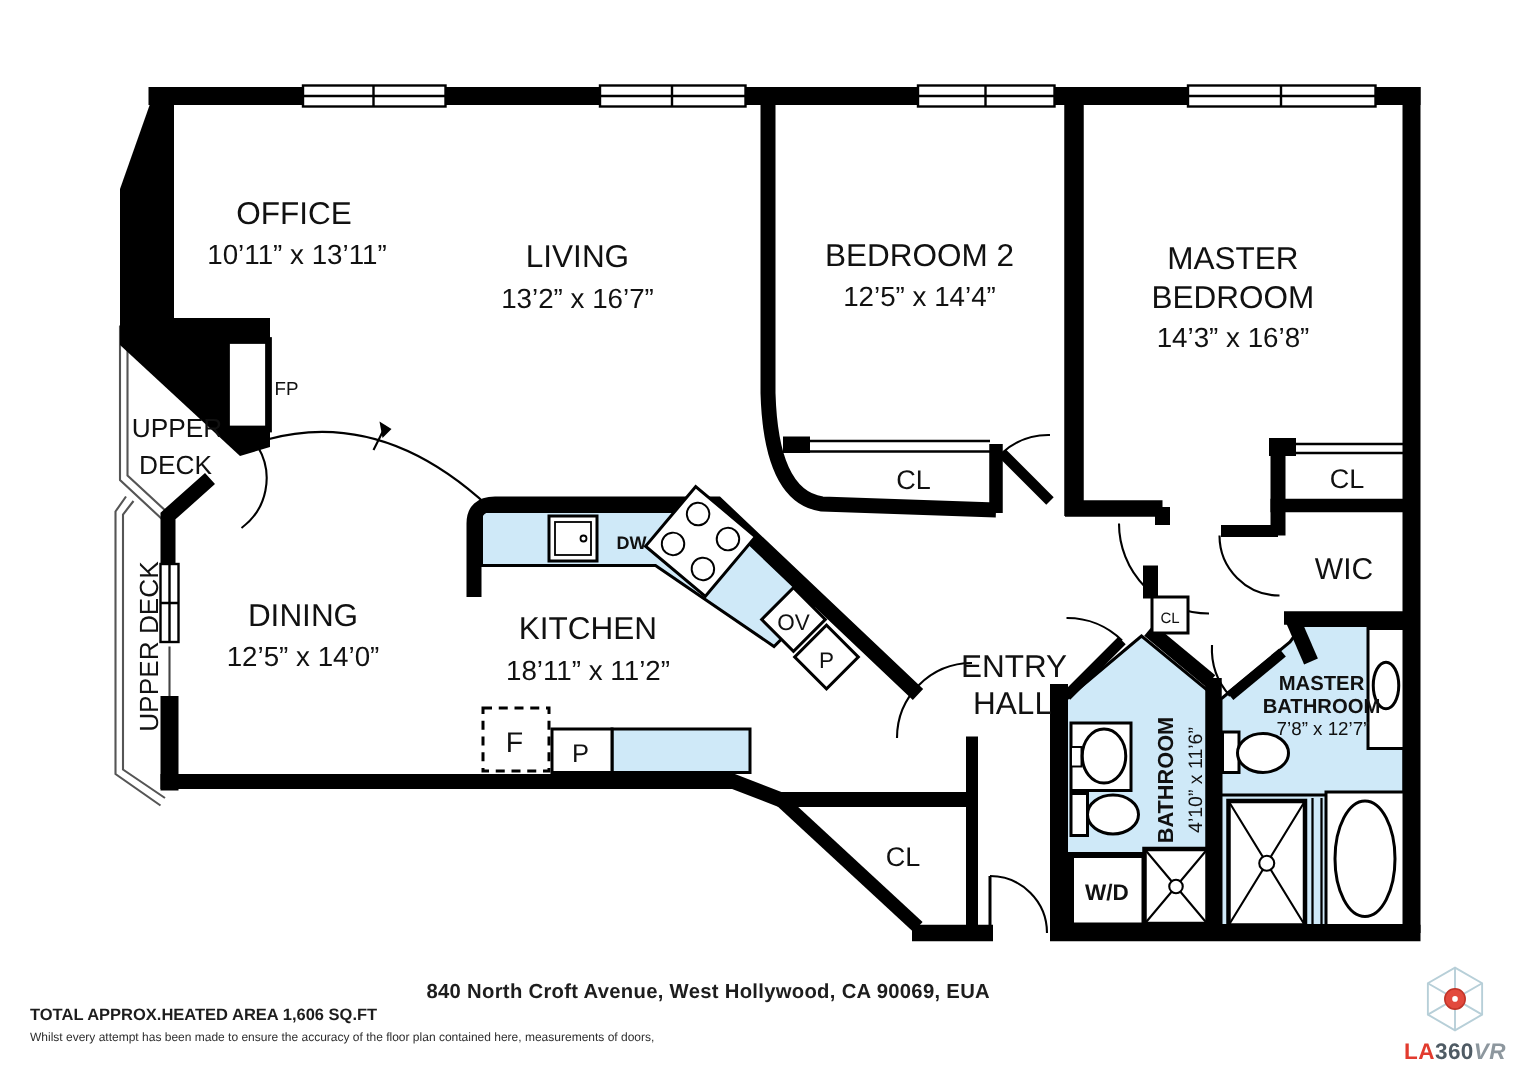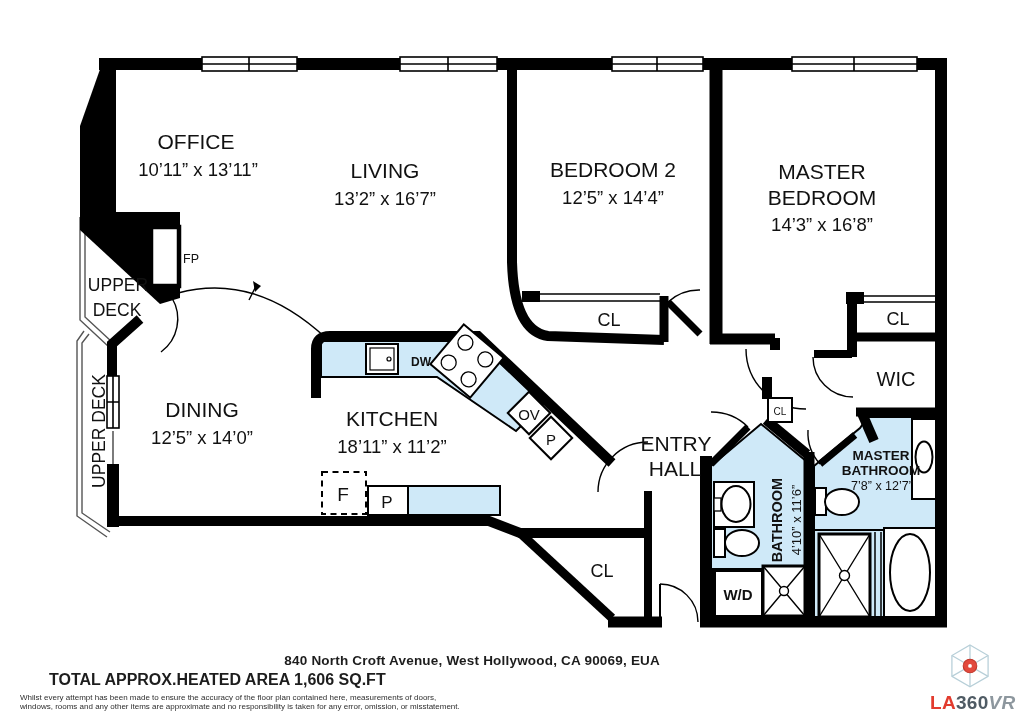--- a/index.html
+++ b/index.html
@@ -5,24 +5,24 @@
   html,body{margin:0;padding:0;background:#ffffff;}
   body{width:1024px;height:724px;position:relative;font-family:"Liberation Sans",sans-serif;overflow:hidden;}
   svg text{font-family:"Liberation Sans",sans-serif;fill:#111;}
   .room-name{font-size:21px;}
   .room-dims{font-size:18.5px;}
   .cl-label{font-size:18px;}
   .wic-label{font-size:20px;}
   .small-label{font-size:12.5px;}
   .footer{position:absolute;left:20px;top:653px;width:640px;color:#222;}
   .footer .address{font-size:13.5px;font-weight:600;letter-spacing:.2px;color:#1d1d1d;text-align:right;}
-  .footer .area{font-size:16px;font-weight:700;margin-top:3px;color:#1d1d1d;margin-left:29px;}
+  .footer .area{font-size:11px;font-weight:700;margin-top:3px;color:#1d1d1d;}
   .footer .disclaimer{margin-top:4px;font-size:8px;line-height:9px;color:#2e2e2e;}
   .logo{position:absolute;left:930px;top:644px;width:80px;text-align:center;}
-  .logo-text{font-size:19px;letter-spacing:.3px;margin-top:-2px;}
+  .logo-text{font-size:15px;letter-spacing:.3px;margin-top:-2px;}
   .logo-text .p1{color:#e23b2e;font-weight:700;}
   .logo-text .p2{color:#4f5b64;font-weight:600;}
   .logo-text .p3{color:#8d979e;font-weight:600;font-style:italic;}
 </style>
 </head>
 <body>
 
 
 
 <svg width="1024" height="724" viewBox="0 0 1024 724" xmlns="http://www.w3.org/2000/svg">
@@ -222,21 +222,20 @@
     <text x="882" y="490" font-size="12.5">7’8” x 12’7”</text>
   </g>
 </svg>
 
 
 <div class="footer">
   <div class="address">840 North Croft Avenue, West Hollywood, CA 90069, EUA</div>
   <div class="area">TOTAL APPROX.HEATED AREA 1,606 SQ.FT</div>
   <div class="disclaimer">
     <div>Whilst every attempt has been made to ensure the accuracy of the floor plan contained here, measurements of doors,</div>
-    <div>windows, rooms and any other items are approximate and no responsibility is taken for any error, omission, or misstatement.</div>
   </div>
 </div>
 
 
 <div class="logo">
   <svg width="48" height="46" viewBox="0 0 44 44">
     <g stroke="#b7cfd8" stroke-width="1.2" fill="none">
       <polygon points="22,1 39.3,11 39.3,31 22,41 4.7,31 4.7,11"></polygon>
       <path d="M 22,1 L 22,21 M 4.7,11 L 22,21 M 39.3,11 L 22,21 M 22,41 L 22,21 M 4.7,31 L 22,21 M 39.3,31 L 22,21"></path>
     </g>

